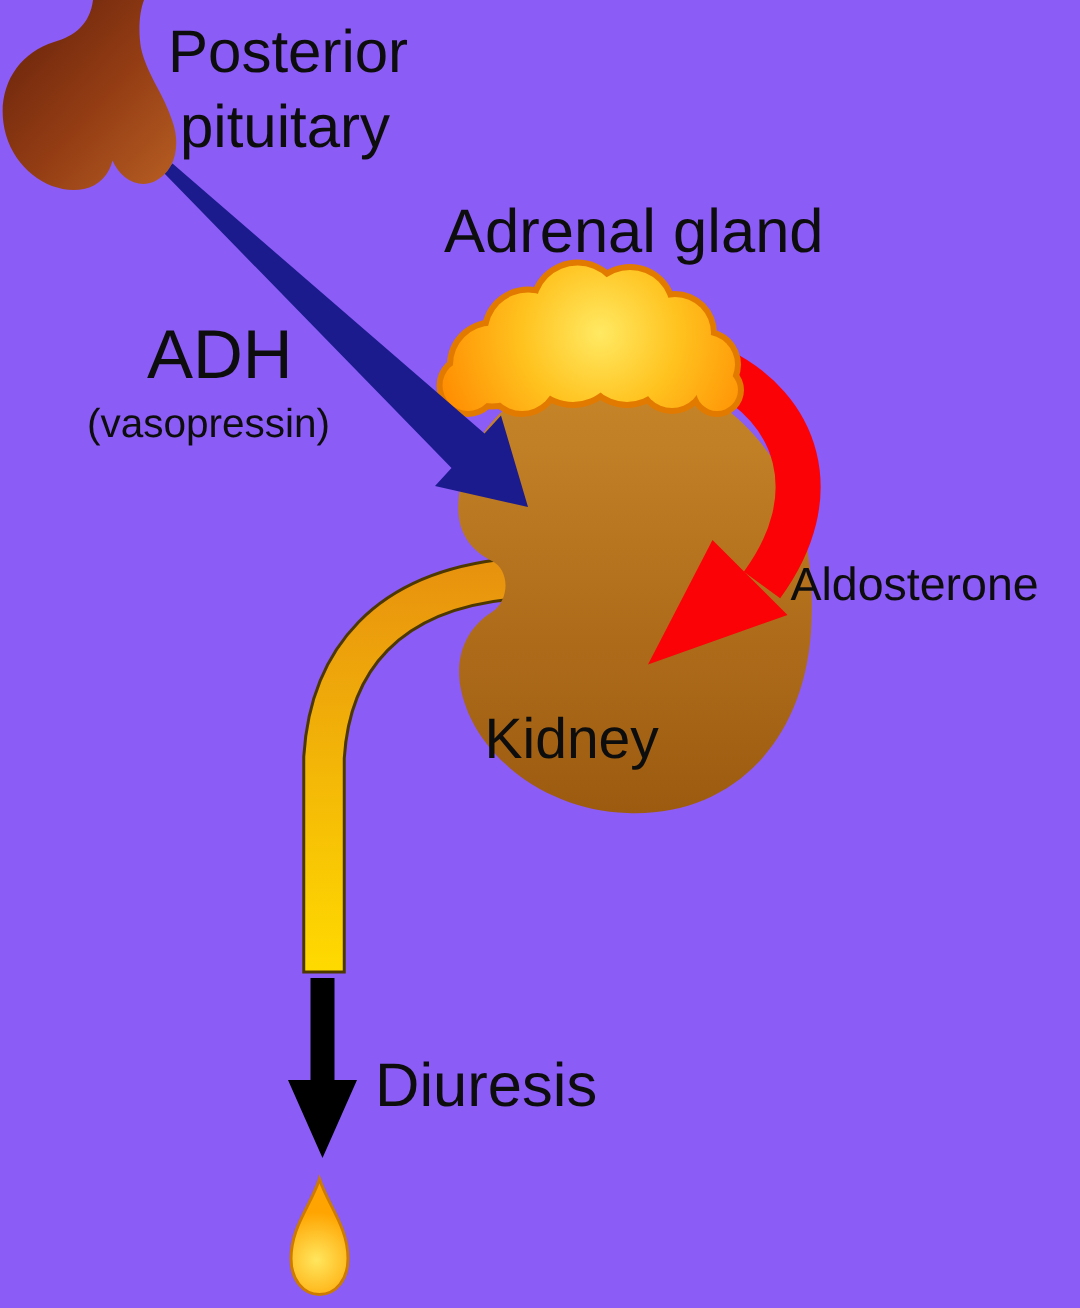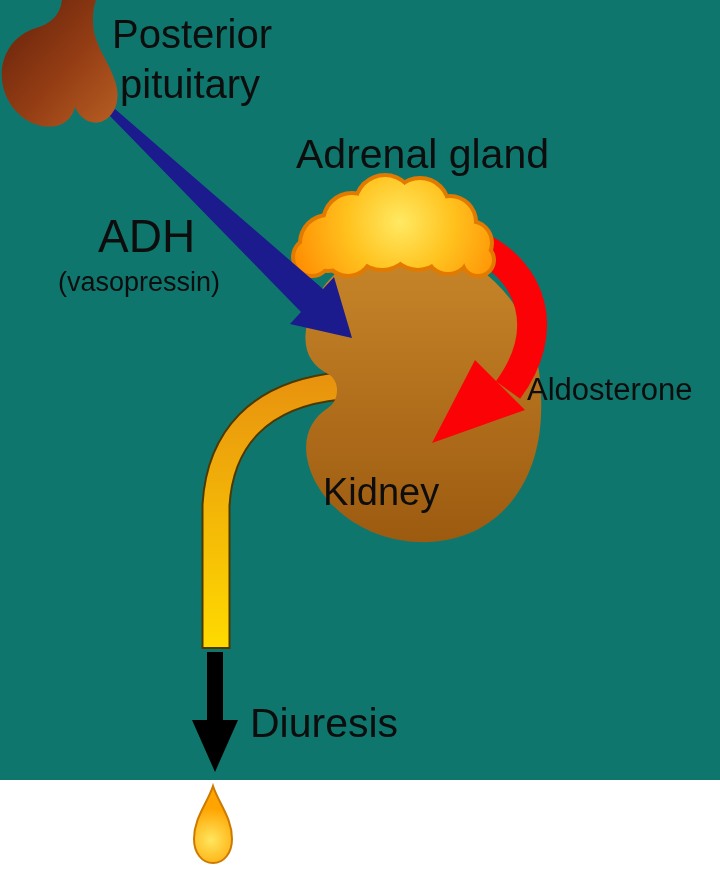--- a/index.html
+++ b/index.html
@@ -7,22 +7,22 @@
     padding: 0;
     background: #ffffff;
     width: 720px;
     height: 872px;
     overflow: hidden;
     font-family: "Liberation Sans", sans-serif;
   }
   #stage {
     position: relative;
     width: 720px;
-    height: 780px;
-    background: #0f766e;
+    height: 872px;
+    background: #8b5cf6;
   }
   svg { display: block; }
   text.label {
     fill: #0d0d0d;
     font-family: "Liberation Sans", sans-serif;
   }
 </style>
 </head>
 <body>
 

